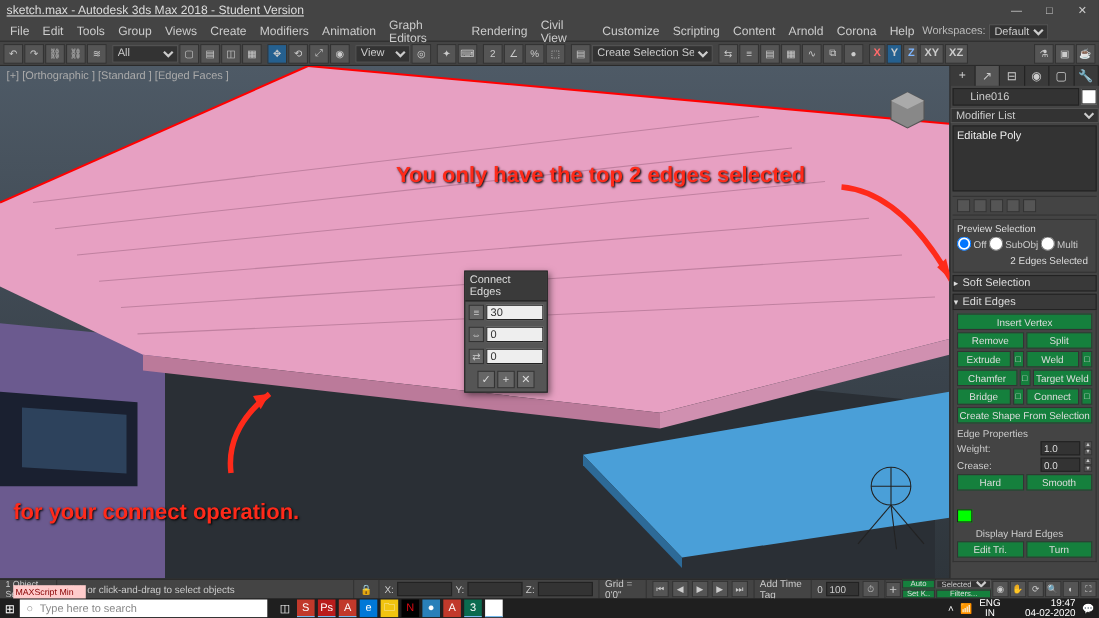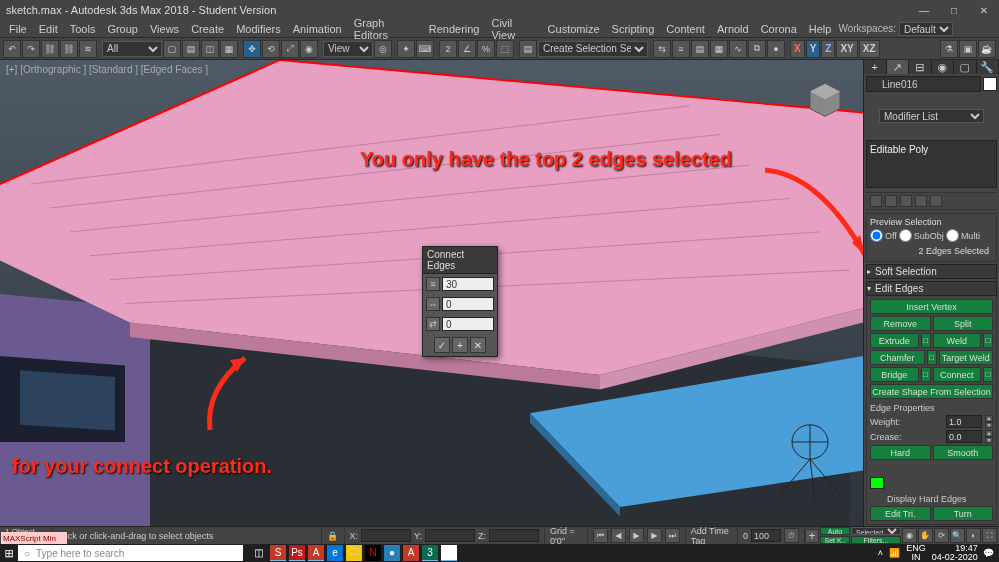--- a/index.html
+++ b/index.html
@@ -1,20 +1,20 @@
 <!DOCTYPE html>
 <html><head>
 <meta charset="utf-8">
 <style>
   * { margin: 0; padding: 0; box-sizing: border-box; font-family: "Segoe UI", Tahoma, sans-serif; }
   body { background: #393939; color: #ccc; font-size: 11px; overflow: hidden; width: 999px; height: 562px; position: relative; }
 
   
   .titlebar { height: 20px; background: #444; display: flex; align-items: center; padding-left: 6px; font-size: 11px; color: #ddd; }
-  .titlebar .title-text { flex: 1; }
+  .titlebar .title-text { flex: 1; text-decoration: underline; }
   .titlebar .win-controls { display: flex; }
   .titlebar .win-btn { width: 30px; height: 20px; display: flex; align-items: center; justify-content: center; color: #ccc; font-size: 10px; }
 
   
   .menubar { height: 18px; background: #444; display: flex; align-items: center; padding-left: 4px; gap: 2px; font-size: 11px; border-bottom: 1px solid #2a2a2a; }
   .menubar .menu-item { padding: 1px 5px; color: #ccc; }
   .menubar .workspace { margin-left: auto; display: flex; align-items: center; gap: 3px; padding-right: 46px; font-size: 10px; color: #bbb; }
   .menubar .workspace select { background: #333; color: #ccc; border: 1px solid #555; font-size: 10px; height: 14px; }
 
   
@@ -48,21 +48,21 @@
   .caddy-actions .act { width:16px; height:16px; background:#666; border:1px solid #333; display:flex; align-items:center; justify-content:center; font-size:10px; color:#ddd; }
 
   
   .cmd-panel { width: 136px; background: #444; border-left: 1px solid #222; display: flex; flex-direction: column; font-size: 10px; overflow:hidden; }
   .cmd-tabs { display: flex; height: 18px; background:#3a3a3a; }
   .cmd-tabs .tab { flex:1; display:flex; align-items:center; justify-content:center; border-right:1px solid #222; color:#ccc; font-size:11px; }
   .cmd-tabs .tab.active { background:#555; }
   .obj-name { height:16px; background:#333; border:1px solid #222; margin:2px; padding:1px 15px; display:flex; align-items:center; }
   .obj-color { width:14px; height:14px; background:#fff; border:1px solid #222; margin:2px 2px 2px auto; }
   .obj-row { display:flex; align-items:center; }
-  .modifier-list { margin:15px; }
+  .modifier-list { margin:0; }
   .modifier-list select { width:100%; background:#333; color:#ccc; border:1px solid #555; font-size:10px; height:14px; }
   .stack { margin:2px; height:60px; background:#333; border:1px solid #222; padding:2px; }
   .stack-item { color:#eee; font-size:10px; padding:1px; }
   .stack-toolbar { display:flex; gap:3px; margin:2px; padding:2px 4px; border-top:1px solid #333; border-bottom:1px solid #333; }
   .stack-toolbar .sbtn { width:12px; height:12px; background:#555; border:1px solid #333; }
 
   .rollout { margin:1px 2px; }
   .rollout-header { background:#393939; border:1px solid #222; padding:1px 0; display:flex; align-items:center; gap:4px; font-size:10px; color:#ddd; }
   .rollout-header::before { content:"▾"; font-size:8px; }
   .rollout-header.collapsed::before { content:"▸"; }
@@ -82,31 +82,31 @@
   .spinner-field .arrows div { flex:1; background:#555; border:1px solid #333; font-size:5px; line-height:4px; text-align:center; }
   .hard-edge-display { display:flex; align-items:center; gap:3px; }
   .hard-edge-display .swatch { width:14px; height:12px; background:#0f0; border:1px solid #222; }
 
   
   .statusbar { position:absolute; bottom:18px; left:0; right:0; height:18px; background:#444; display:flex; align-items:center; font-size:9px; color:#ccc; border-top:1px solid #222; }
   .status-seg { padding:0 5px; border-right:1px solid #333; height:100%; display:flex; align-items:center; gap:3px; }
   .coord { width:50px; background:#333; border:1px solid #222; height:13px; display:flex; align-items:center; padding-left:2px; }
   .status-right { margin-left:auto; display:flex; align-items:center; gap:1px; padding-right:2px; }
   .status-btn { width:15px; height:15px; background:#555; border:1px solid #333; display:flex; align-items:center; justify-content:center; font-size:8px; }
-  .maxscript { position:absolute; bottom:18px; left:1px; width:66px; height:12px; background:#fcc; color:#800; font-size:8px; display:flex; align-items:center; padding-left:2px; z-index:5; }
+  .maxscript { position:absolute; bottom:18px; left:12px; width:66px; height:12px; background:#fcc; color:#800; font-size:8px; display:flex; align-items:center; padding-left:2px; z-index:5; }
 
   
   .taskbar { position:absolute; bottom:0; left:0; right:0; height:18px; background:#1f1f1f; display:flex; align-items:center; }
   .taskbar .start { width:18px; height:18px; display:flex; align-items:center; justify-content:center; color:#fff; font-size:11px; }
   .taskbar .search { flex:0 0 225px; height:16px; background:#fff; display:flex; align-items:center; padding-left:6px; color:#888; font-size:10px; gap:6px; }
   .taskbar .tb-icons { display:flex; gap:3px; margin-left:8px; }
   .taskbar .tb-icon { width:16px; height:16px; display:flex; align-items:center; justify-content:center; font-size:10px; color:#fff; border-bottom:1px solid transparent; }
   .taskbar .tb-icon.active { border-bottom:1px solid #76b9ed; }
   .taskbar .tray { margin-left:auto; display:flex; align-items:center; gap:6px; padding-right:4px; color:#fff; font-size:9px; }
-  .taskbar .tray .clock { text-align:right; line-height:9px; }
+  .taskbar .tray .clock { text-align:right; line-height:9px;margin-left:16px; }
 
   
   .ic-red{background:#c1392b;} .ic-blue{background:#2980b9;}
   .ic-ps{background:#b91c1c;color:#4fb4ff;} .ic-green{background:#0b6b4f;} .ic-yellow{background:#f1c40f;}
   .ic-edge{background:#0078d7;} .ic-chrome{background:#fff;}
 </style>
 </head>
 <body>
 
 <div class="titlebar">

